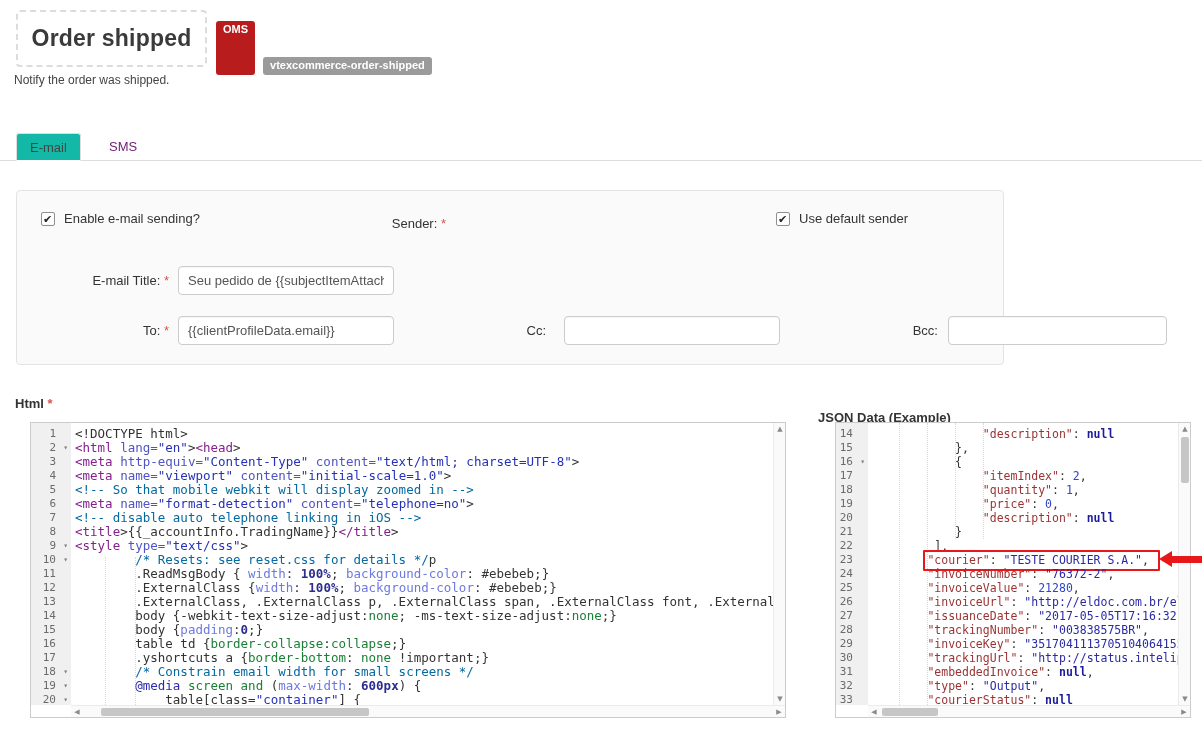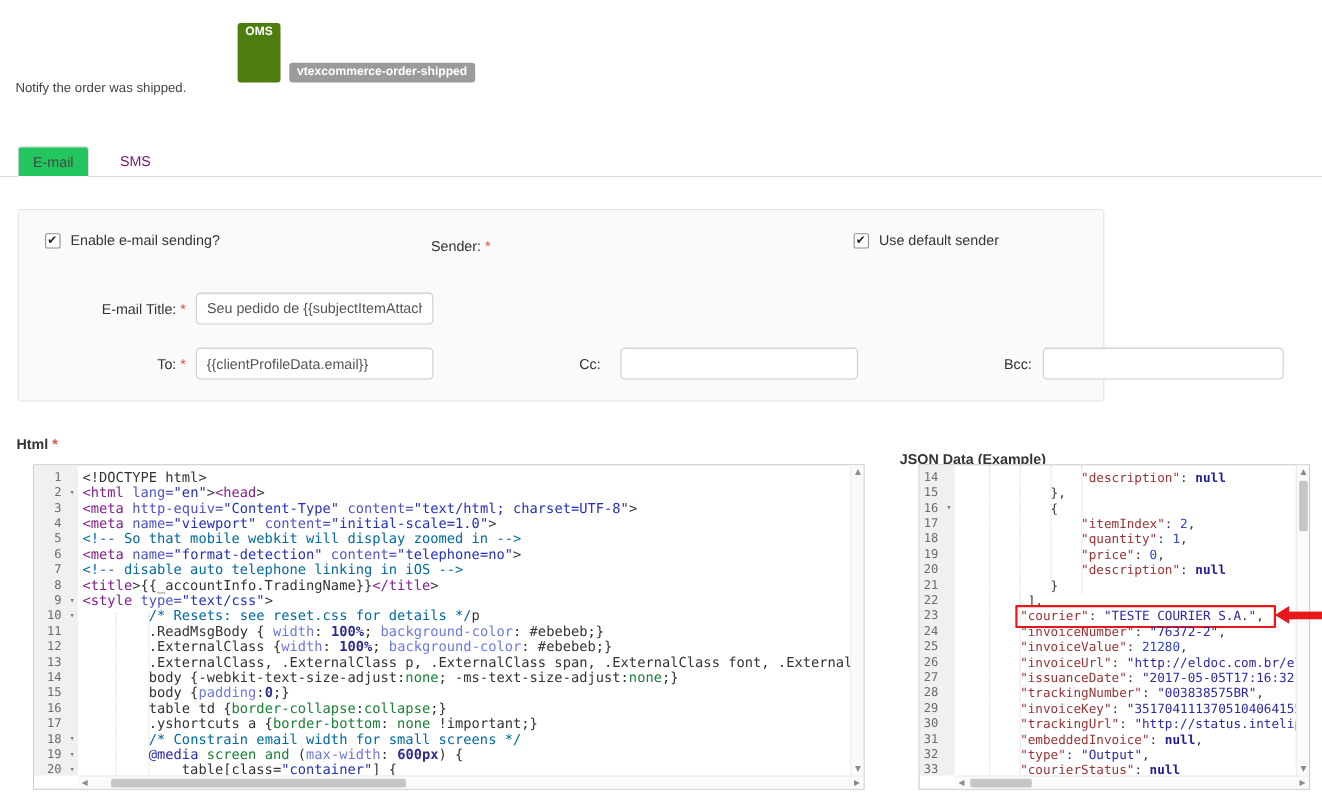--- a/index.html
+++ b/index.html
@@ -18,21 +18,21 @@
   .badges { position:absolute; left:216px; top:21px; display:flex; gap:8px; }
   .badge {
     color:#fff; font-size:11px; font-weight:bold; line-height:13px;
     padding:2px 7px 3px; border-radius:3px; white-space:nowrap;
   }
   .description { position:absolute; left:14px; top:73px; font-size:12px; color:#444; }
 
   
   .tabbar { position:absolute; left:0; top:133px; width:1202px; height:28px; border-bottom:1px solid #ddd; }
   .tab { position:absolute; height:28px; line-height:27px; font-size:13px; padding:0 13px; bottom:-1px; cursor:default; }
-  .tab.active { left:16px; background:#22c55e; border:1px solid #ddd; border-bottom:1px solid #fff; border-radius:3px 3px 0 0; color:#444; }
+  .tab.active { left:16px; background:#14b8a6; border:1px solid #ddd; border-bottom:1px solid #fff; border-radius:3px 3px 0 0; color:#444; }
   .tab.alt { left:96px; }
 
   
   .form-panel {
     position:absolute; left:16px; top:190px; width:988px; height:175px;
     background:#fafafa; border:1px solid #e3e3e3; border-radius:4px;
   }
   .fp-item { position:absolute; font-size:13px; color:#333; }
   .cb { width:14px; height:14px; border:1px solid #8f8f8f; border-radius:2px; background:#fff; display:inline-block; position:relative; vertical-align:middle; }
   .cb.checked::after { content:"\2714"; position:absolute; left:1px; top:-1px; font-size:11px; line-height:14px; color:#222; }
@@ -110,22 +110,25 @@
   .annotation-arrow { position:absolute; left:1159px; top:551px; width:43px; height:17px; }
   .arrow-head { position:absolute; left:0; top:0; width:0; height:0;
     border-top:8.5px solid transparent; border-bottom:8.5px solid transparent; border-right:13px solid #e8171a; }
   .arrow-shaft { position:absolute; left:12px; top:5px; width:31px; height:7px; background:#e8171a; }
 </style>
 </head>
 <body>
 
 <div class="page">
 
+  <div class="title-box">
+    <span class="page-title">Order shipped</span>
+  </div>
   <div class="badges">
-    <span class="badge" style="background: #4d7c0f;">OMS</span>
+    <span class="badge" style="background: #b91c1c;">OMS</span>
     <span class="badge" style="background: rgb(155, 155, 155); margin-top: 36px;">vtexcommerce-order-shipped</span>
   </div>
   <div class="description">Notify the order was shipped.</div>
 
   <div class="tabbar">
     <div class="tab active">E-mail</div>
     <div class="tab alt" id="tab-sms" style="color: #701a75;">SMS</div>
   </div>
 
   <div class="form-panel">

